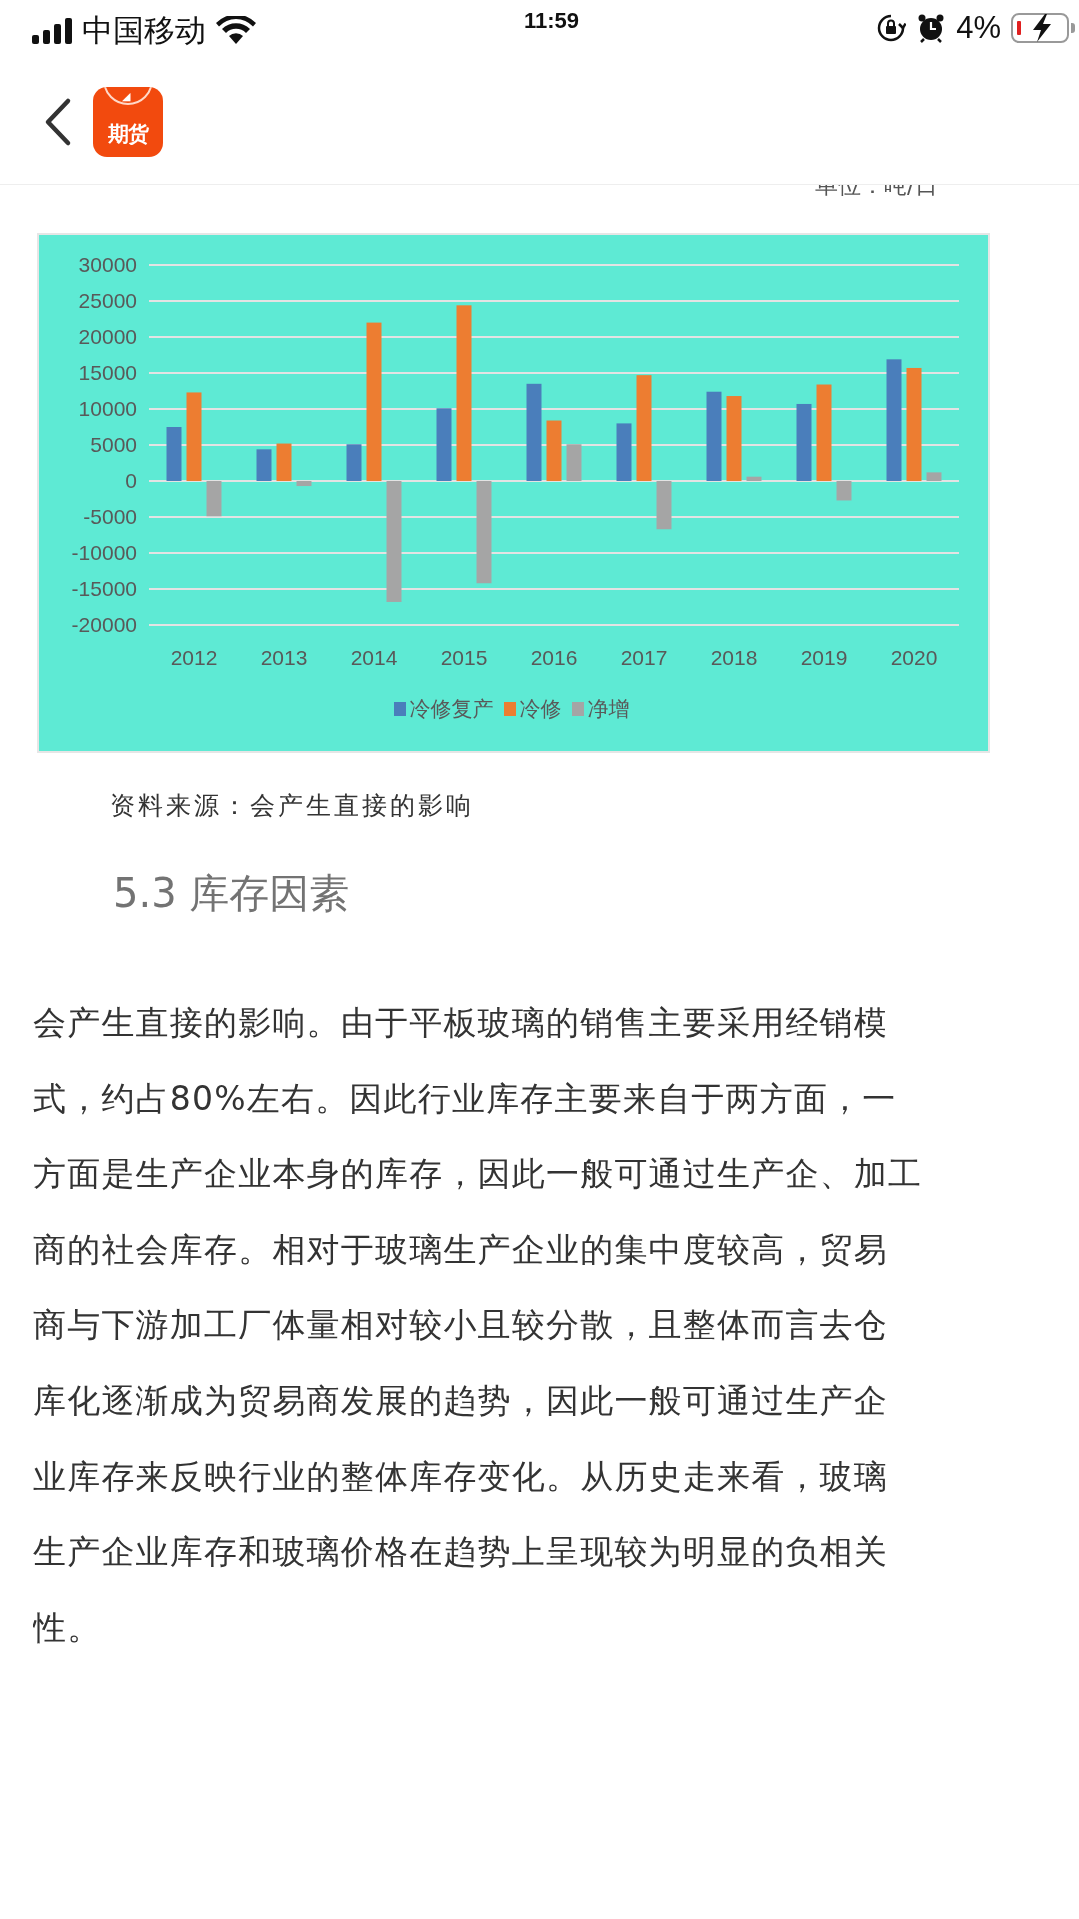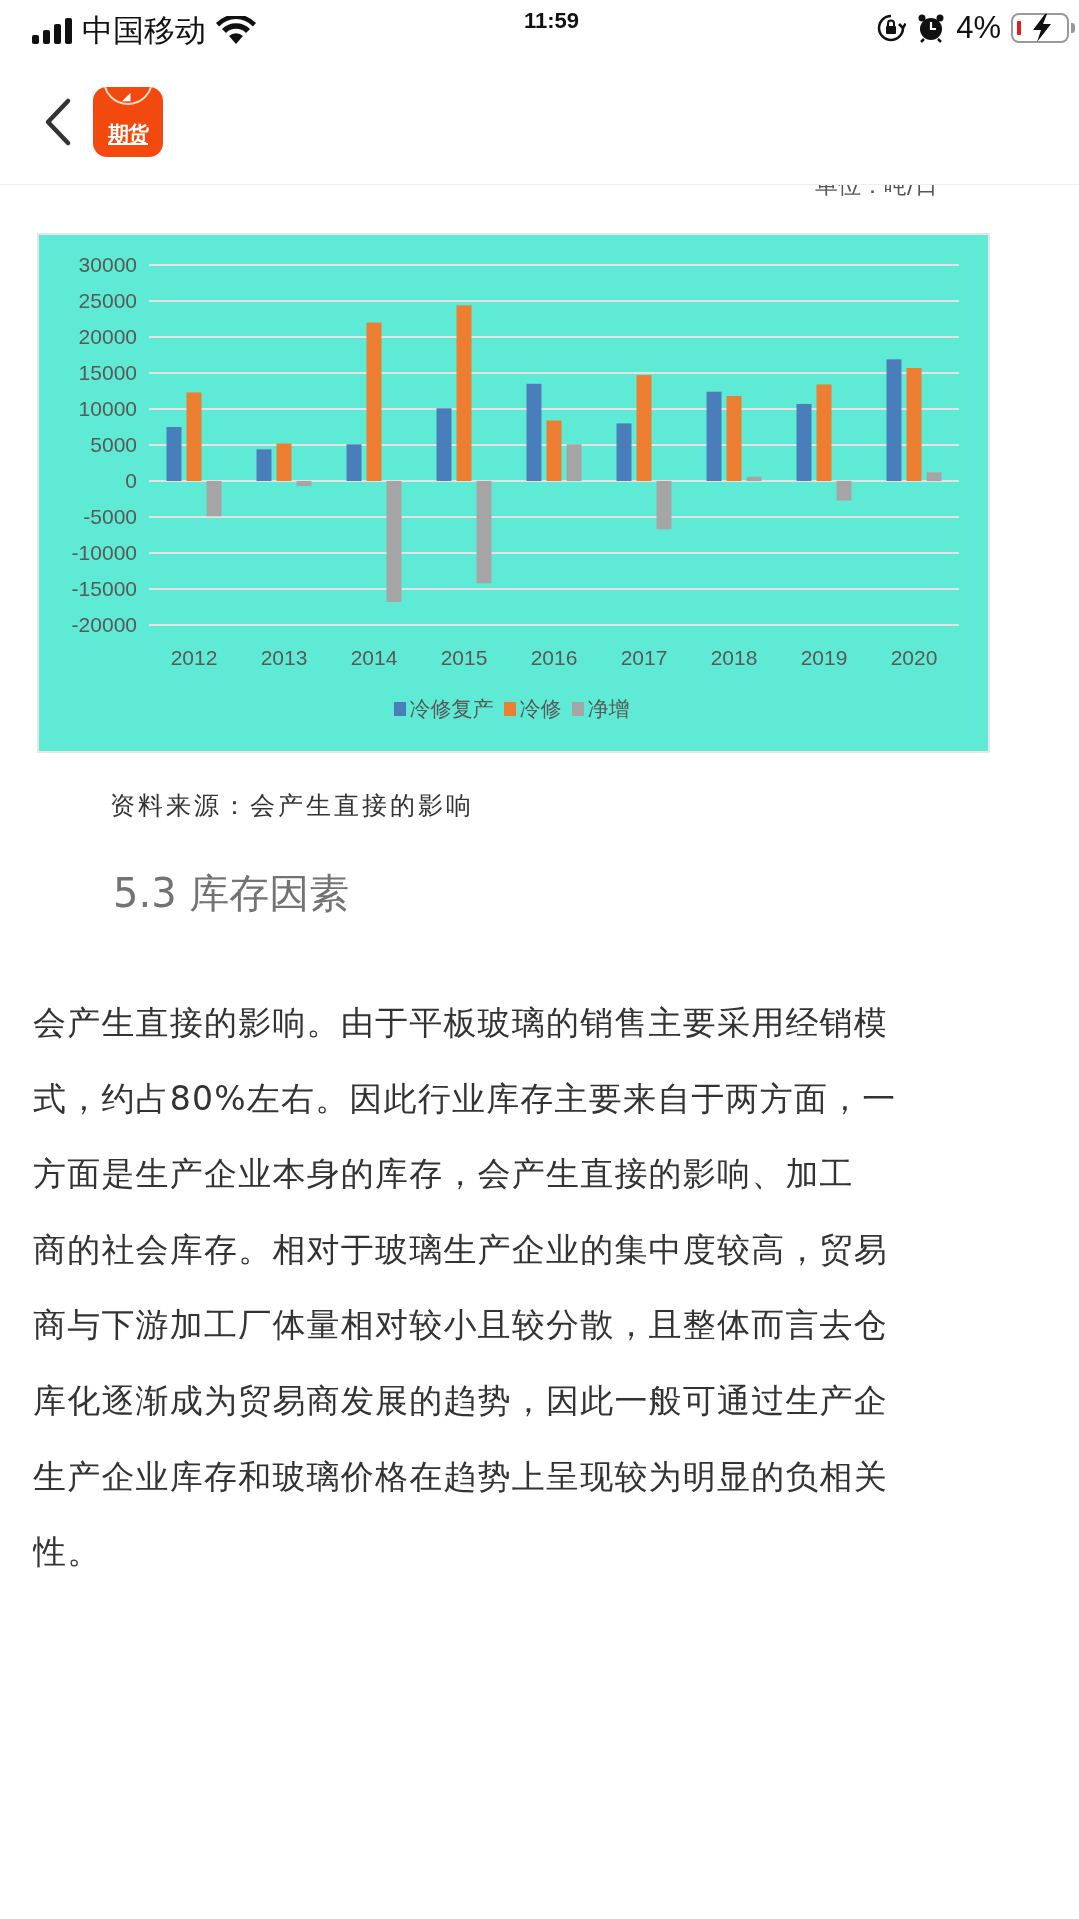--- a/index.html
+++ b/index.html
@@ -21,21 +21,21 @@
   .battery .level { position: absolute; left: 4px; top: 6px; width: 4px; height: 14px; background: #e02020; border-radius: 1px; }
   .battery .bolt { position: absolute; left: 15px; top: -2px; width: 28px; height: 30px; }
   .battery-cap { width: 4px; height: 10px; background: #999; border-radius: 0 3px 3px 0; margin-left: -8px; }
 
   
   .navbar { position: absolute; left: 0; top: 60px; width: 1079px; height: 125px; border-bottom: 1px solid #eeeeee; }
   .back-btn { position: absolute; left: 38px; top: 35px; width: 40px; height: 54px; }
   .app-logo { position: absolute; left: 93px; top: 27px; width: 70px; height: 70px; border-radius: 14px; background: #f24a0e; overflow: hidden; }
   .app-logo .arc { position: absolute; left: 10px; top: -32px; width: 50px; height: 50px; border: 2px solid #ffd8c8; border-radius: 50%; }
   .app-logo .wing { position: absolute; left: 29px; top: 3px; font-size: 11px; color: #fff; }
-  .app-logo .txt { position: absolute; left: 0; right: 0; top: 33px; text-align: center; font-size: 21px; font-weight: bold; color: #fff; letter-spacing: -1px; text-decoration: underline; }
+  .app-logo .txt { position: absolute; left: 0; right: 0; top: 33px; text-align: center; font-size: 21px; font-weight: bold; color: #fff; letter-spacing: -1px; }
 
   
   .unit-label { position: absolute; left: 815px; top: 172px; font-size: 23px; color: #555; height: 20px; overflow: hidden; line-height: 40px; }
   .chart-box { position: absolute; left: 37px; top: 233px; width: 953px; height: 520px; border: 2px solid #e6e6e6; background: #5eead4; }
   .chart-svg { position: absolute; left: 0; top: 0; }
   .y-tick { font-family: "Liberation Sans", sans-serif; font-size: 21px; fill: #595959; }
   .x-tick { font-family: "Liberation Sans", sans-serif; font-size: 21px; fill: #595959; }
   .legend { position: absolute; left: 0; right: 0; top: 460px; display: flex; justify-content: center; align-items: center; gap: 6px; font-size: 21px; color: #595959; }
   .legend .sw { display: inline-block; width: 12px; height: 14px; margin-right: 4px; }
   .legend .item { display: flex; align-items: center; margin-right: 4px; text-align: center; }
@@ -180,19 +180,20 @@
   </div>
 </div>
 
 <div class="source">资料来源：会产生直接的影响</div>
 
 <div class="section-title">5.3 库存因素</div>
 
 <div class="body-text">
   <span class="line">会产生直接的影响。由于平板玻璃的销售主要采用经销模</span>
   <span class="line">式，约占80%左右。因此行业库存主要来自于两方面，一</span>
-  <span class="line">方面是生产企业本身的库存，会产生直接的影响、加工</span>
+  <span class="line">方面是生产企业本身的库存，因此一般可通过生产企、加工</span>
   <span class="line">商的社会库存。相对于玻璃生产企业的集中度较高，贸易</span>
   <span class="line">商与下游加工厂体量相对较小且较分散，且整体而言去仓</span>
   <span class="line">库化逐渐成为贸易商发展的趋势，因此一般可通过生产企</span>
+  <span class="line">业库存来反映行业的整体库存变化。从历史走来看，玻璃</span>
   <span class="line">生产企业库存和玻璃价格在趋势上呈现较为明显的负相关</span>
   <span class="line">性。</span>
 </div>
 
 </body></html>

